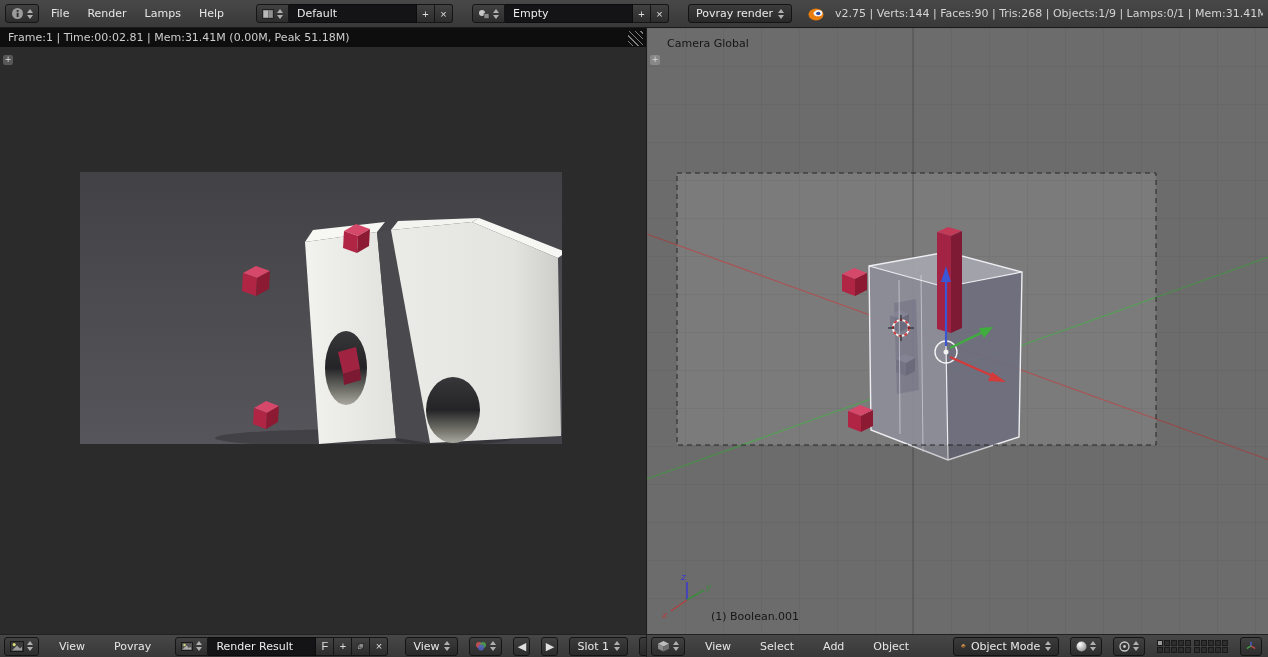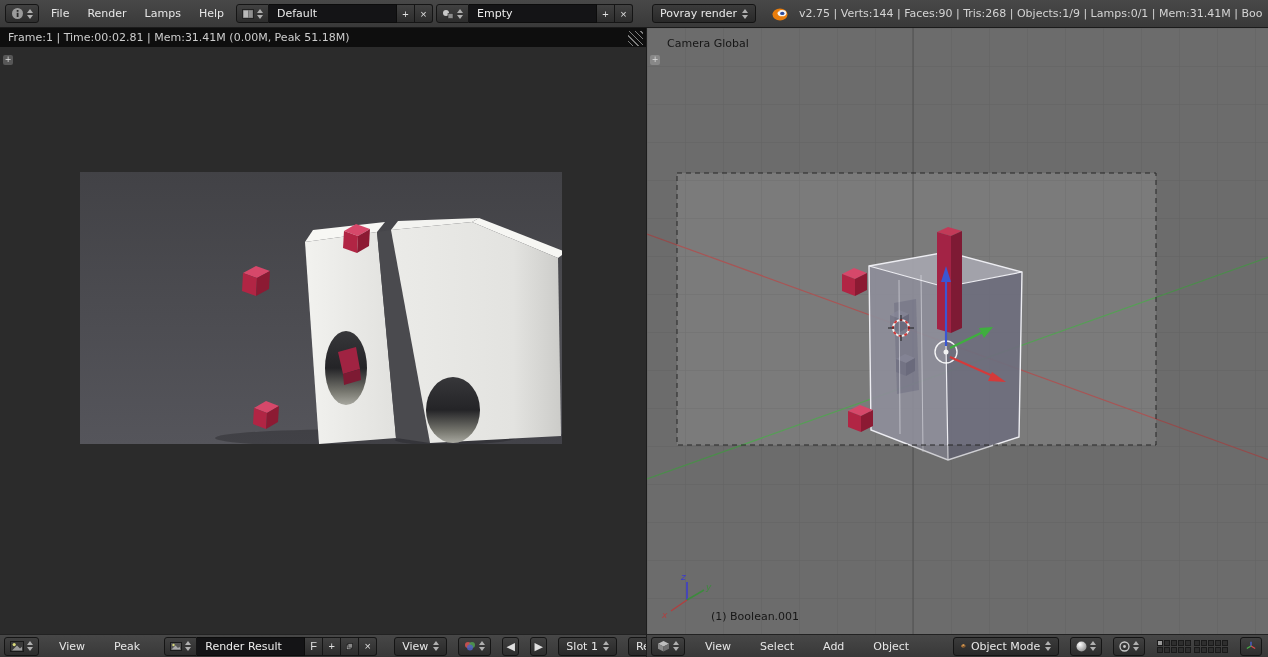--- a/index.html
+++ b/index.html
@@ -66,37 +66,37 @@
     <span class="ud"></span>
   </button>
 
   <nav style="display:flex">
     <span class="menu-item">File</span>
     <span class="menu-item">Render</span>
     <span class="menu-item">Lamps</span>
     <span class="menu-item">Help</span>
   </nav>
 
-  <div class="group" style="margin-left:0">
+  <div class="group" style="margin-left:20px">
     <button class="ib">
       <svg width="12" height="10" viewBox="0 0 12 10">
         <rect x="0.5" y="0.5" width="11" height="9" fill="#6f6f6f" stroke="#222"></rect>
         <rect x="1.5" y="1.5" width="4.5" height="7" fill="#b9b9b9"></rect>
         <rect x="6.8" y="1.5" width="3.7" height="7" fill="#8f8f8f"></rect>
       </svg>
       <span class="ud"></span>
     </button>
     <div class="tf" style="width:128px">
       <span>Default</span>
     </div>
     <button class="ib" style="width:18px">+</button>
     <button class="ib" style="width:18px">×</button>
   </div>
 
-  <div class="group" style="margin-left:0">
+  <div class="group" style="margin-left:16px">
     <button class="ib">
       <svg width="12" height="10" viewBox="0 0 12 10">
         <circle cx="4" cy="4" r="3" fill="#c9c9c9"></circle>
         <rect x="6" y="4.5" width="5" height="5" fill="#8a8a8a" stroke="#222" stroke-width="0.5"></rect>
       </svg>
       <span class="ud"></span>
     </button>
     <div class="tf" style="width:128px">
       <span>Empty</span>
     </div>
@@ -270,21 +270,21 @@
 <footer id="left-footer" class="editor-footer">
   <button class="ib">
     <svg width="14" height="11" viewBox="0 0 14 11">
       <rect x="0.5" y="0.5" width="13" height="10" fill="#3a3a3a" stroke="#191919"></rect>
       <circle cx="4.2" cy="3.6" r="1.6" fill="#d8d87a"></circle>
       <polygon points="2,9.5 7,4.5 10,7.5 12,5.8 12,9.5" fill="#9a9a9a"></polygon>
     </svg>
     <span class="ud"></span>
   </button>
   <span class="menu-item">View</span>
-  <span class="menu-item">Peak</span>
+  <span class="menu-item">Povray</span>
 
   <div class="group" style="margin-left:4px">
     <button class="ib">
       <svg width="12" height="9" viewBox="0 0 12 9">
         <rect x="0.5" y="0.5" width="11" height="8" fill="#555" stroke="#1b1b1b"></rect>
         <circle cx="3.5" cy="3" r="1.2" fill="#d8d87a"></circle>
         <polygon points="1.5,7.5 5.5,3.5 8,6 9.5,4.8 10.5,7.5" fill="#aaa"></polygon>
       </svg>
       <span class="ud"></span>
     </button>

